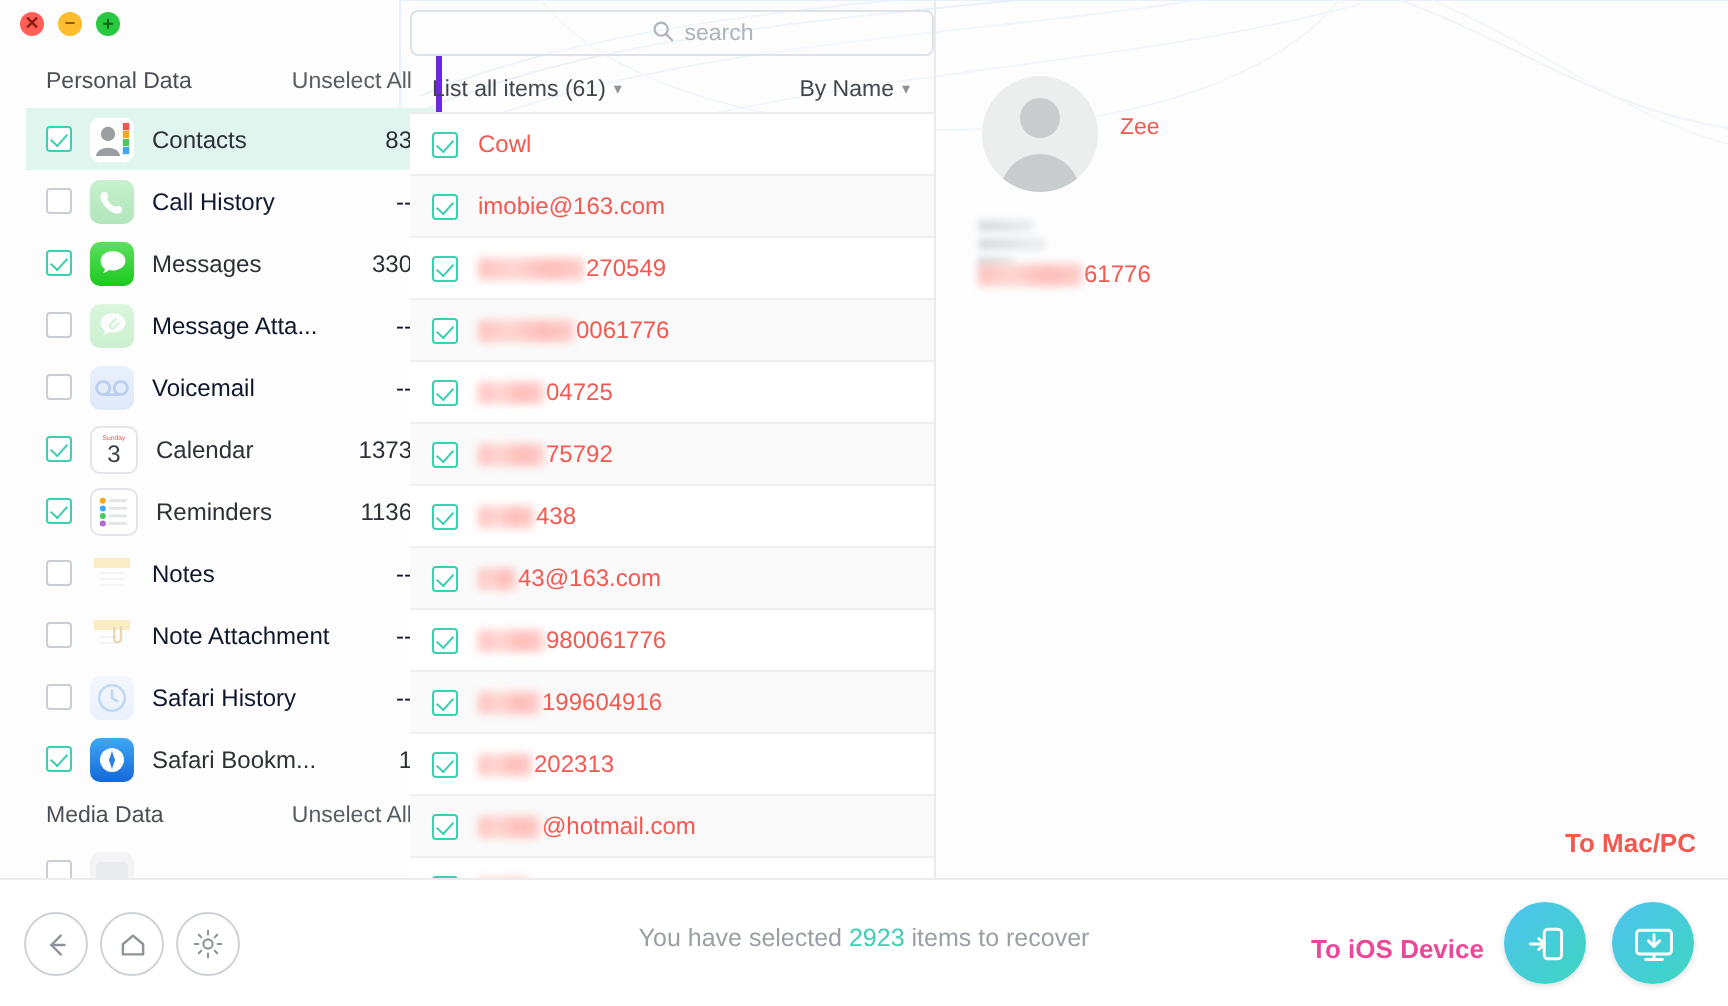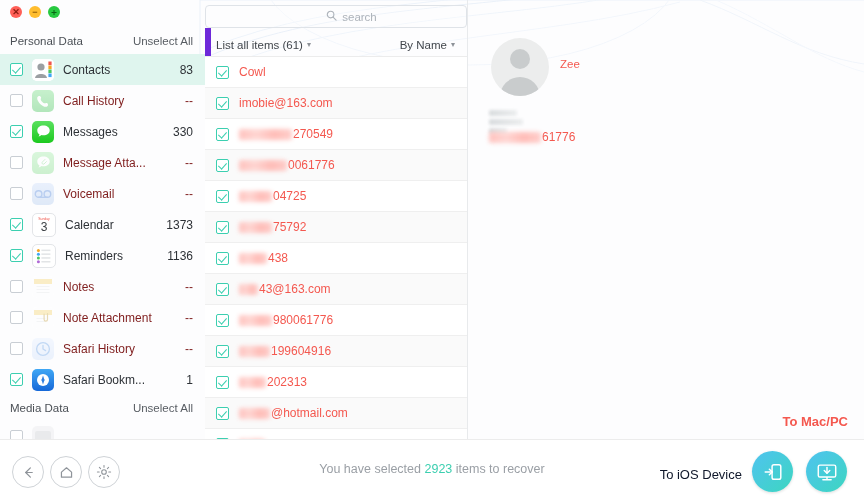--- a/index.html
+++ b/index.html
@@ -36,39 +36,39 @@
     font-size: 9px; line-height: 1; font-weight: bold;
     font-family: "Liberation Sans", sans-serif;
   }
   .light.close   { background: #ff5f57; color: #8a1b10; }
   .light.min     { background: #ffbd2e; color: #8a5a06; }
   .light.max     { background: #28c940; color: #0a6414; }
   .light span { transform: translateY(-.5px); }
 
   
   .sidebar {
-    position: absolute; left: 0; top: 28px; width: 205px; height: 412px;
+    position: absolute; left: 13px; top: 28px; width: 205px; height: 412px;
     background: transparent;
-    border-right: 6px solid #6d28d9;
+    border-right: 3px solid #6d28d9;
     overflow: hidden;
   }
   .section-head {
     height: 26px; display: flex; align-items: center;
     padding: 0 12px 0 10px; justify-content: space-between;
     font-size: 11.5px; color: #4a4f55;
   }
   .section-head .unselect { color: #585d63; font-size: 11.5px; cursor: pointer;}
   .srow {
     height: 31px; display: flex; align-items: center;
     padding-left: 10px; padding-right: 12px;
     font-size: 12px; color: #2d3136;
     position: relative;
   }
   .srow.active { background: #dff5ee; padding-left: 10px; }
-  .srow.disabled .slabel, .srow.disabled .scount { color: #7f1d1d; }
+  .srow.disabled .slabel, .srow.disabled .scount { color: #0f172a; }
   .cb {
     width: 13px; height: 13px; border-radius: 2px; flex: 0 0 auto;
     border: 1px solid #c9ced4; background: #fff;
     box-sizing: border-box; position: relative;
   }
   .cb.on { border-color: #3ccfb0; }
   .cb.on:after {
     content: "";
     position: absolute; left: 3px; top: 1px;
     width: 4px; height: 7px;
@@ -176,21 +176,21 @@
     background: #fff;
   }
   .circlebtn svg { display: block; }
   .statustext {
     position: absolute; left: 0; right: 0; top: 22px; text-align: center;
     font-size: 12.5px; color: #9a9fa5;
   }
   .statustext .num { color: #3ccfb0; }
   .to-ios {
     position: absolute; right: 122px; top: 27px;
-    font-size: 13px; font-weight: normal; color: #0f172a;
+    font-size: 13px; font-weight: bold; color: #ec4899;
     text-shadow: 0 1px 0 #fff;
   }
   .to-mac {
     position: absolute; right: 16px; top: -26px;
     font-size: 13px; font-weight: bold; color: #f4584f;
     text-shadow: 0 1px 0 #fff;
   }
   .bigbtn {
     position: absolute; top: 11px; width: 41px; height: 41px; border-radius: 50%;
     background: linear-gradient(135deg,#4fc3f0,#3dd6c0);

